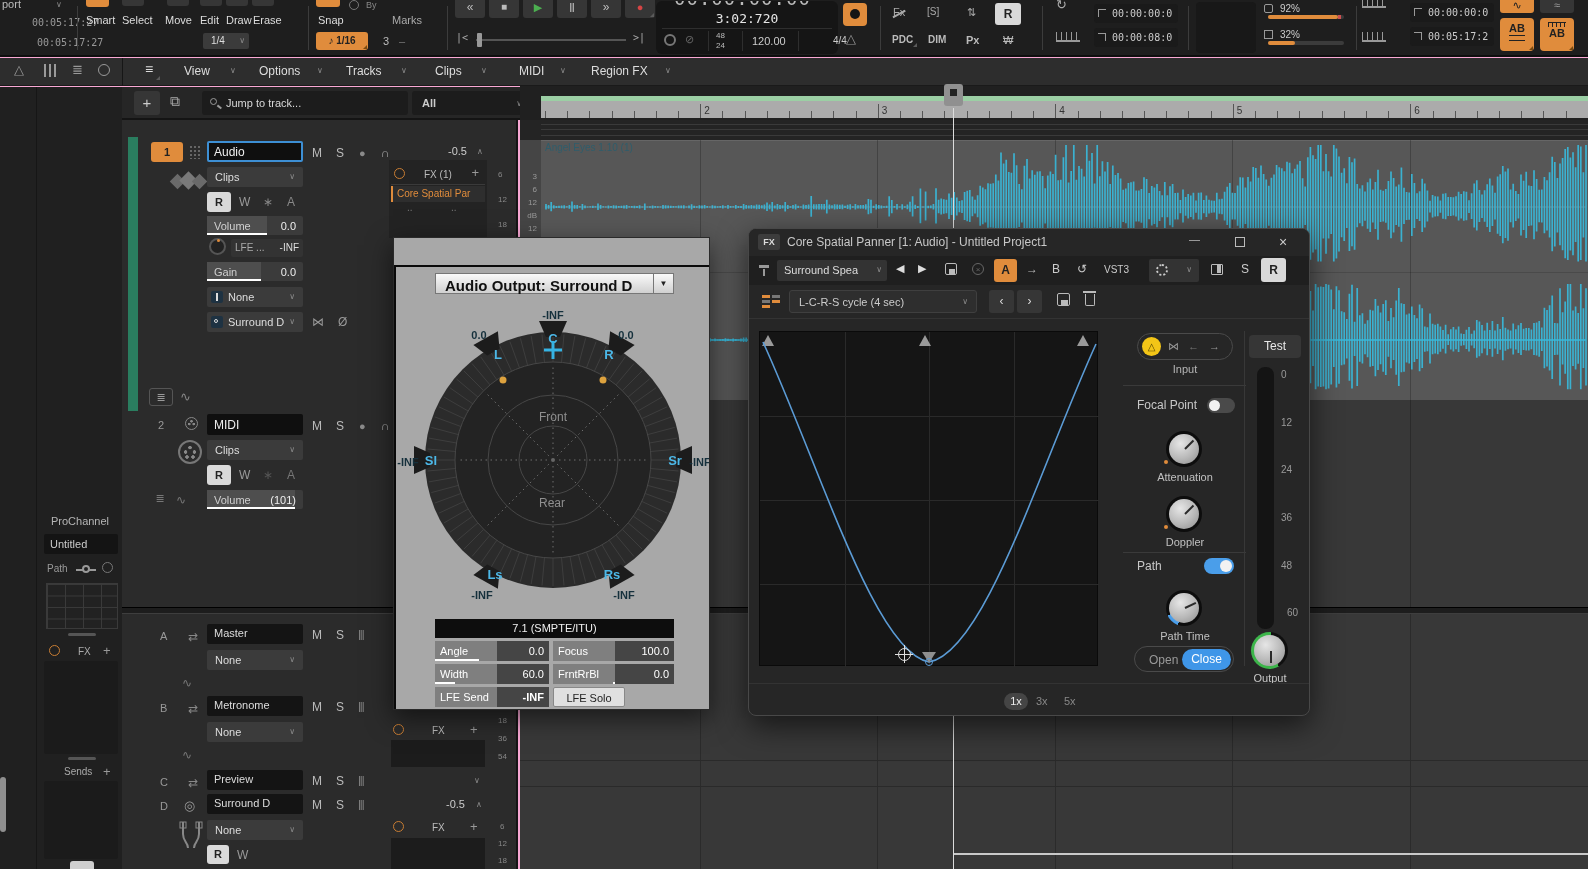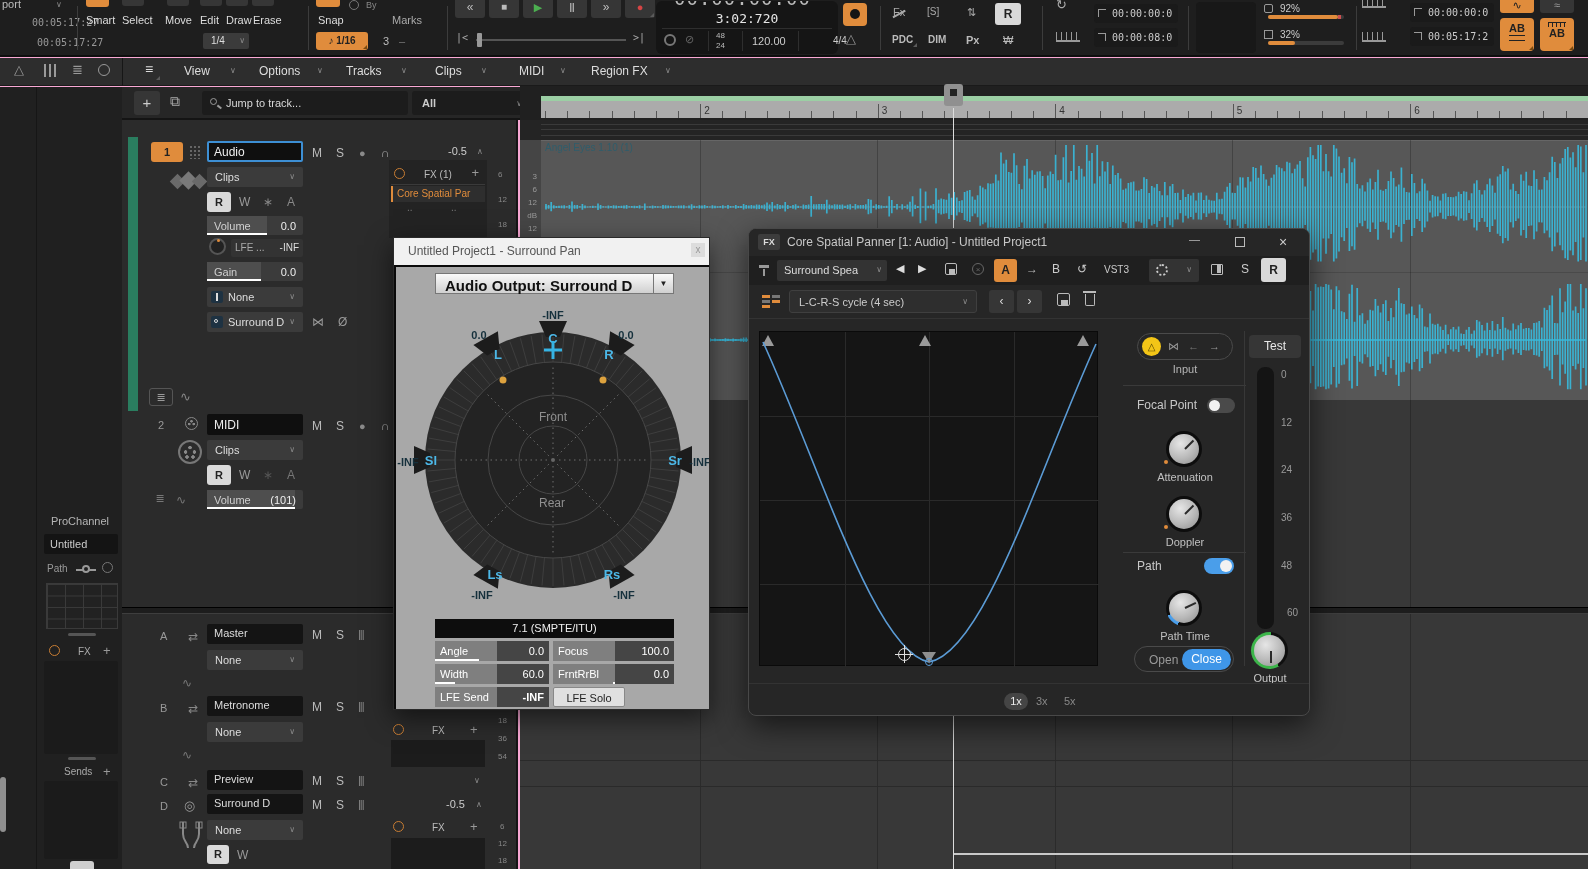--- a/index.html
+++ b/index.html
@@ -513,24 +513,20 @@
   </div>
 
   <div class="a" style="left:122px;top:607px;width:1466px;height:7px;background:#1d1d1d;border-top:1px solid #000;border-bottom:1px solid #3e3e3e;z-index:5;"></div>
 
   <div class="a" style="left:953px;top:108px;width:1px;height:761px;background:#dcdcdc;z-index:6;"></div>
   <div class="a" style="left:944px;top:84px;width:19px;height:22px;background:#909090;border-radius:3px;z-index:7;">
     <div class="a" style="left:6px;top:5px;width:7px;height:7px;background:#222;"></div>
   </div>
 
   <div class="a" style="left:393px;top:237px;width:317px;height:473px;z-index:30;border:1px solid #2a2a2a;box-shadow:0 8px 24px rgba(0,0,0,0.55);background:#a8a8a8;overflow:hidden;">
-    <div class="a" style="left:0;top:0;width:317px;height:27px;background:#f1f1f1;">
-      <span class="a" style="left:14px;top:6px;font-size:12px;color:#555;">Untitled Project1 - Surround Pan</span>
-      <div class="a" style="right:6px;top:5px;width:14px;height:14px;background:#dcdcdc;text-align:center;font-size:10px;color:#999;line-height:13px;">x</div>
-    </div>
     <div class="a" style="left:0;top:27px;width:317px;height:446px;background:#a8a8a8;border:2px solid #0a0a0a;"></div>
     <div class="a" style="left:41px;top:35px;width:239px;height:21px;background:linear-gradient(#fafafa,#d0d0d0);border:1px solid #777;">
       <span class="a" style="left:9px;top:3px;font-size:15px;font-weight:bold;color:#111;">Audio Output: Surround D</span>
       <div class="a" style="right:0;top:0;width:20px;height:19px;border-left:1px solid #777;text-align:center;font-size:8px;color:#222;line-height:19px;">▼</div>
     </div>
     <svg class="a" style="left:0;top:27px;" width="317" height="446" viewBox="393 264 317 446">
       <circle cx="552" cy="459" r="128" fill="#2b2b2b"></circle>
       <circle cx="552" cy="459" r="98" fill="#232323"></circle>
       <g id="pan-ticks" stroke="#3e3e3e" stroke-width="1">
           <line x1="650.0" y1="459.0" x2="678.0" y2="459.0"></line>

